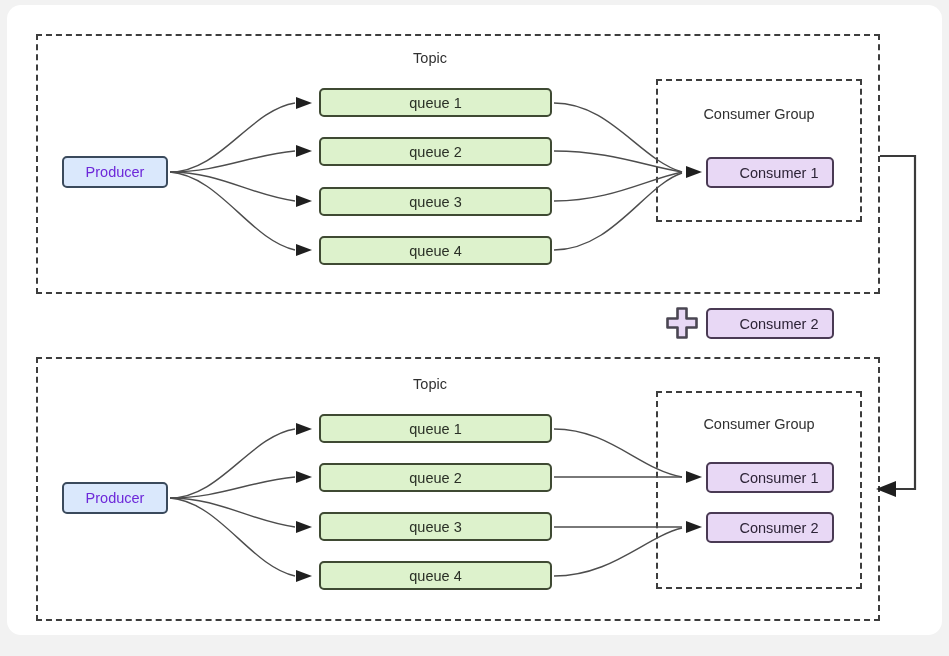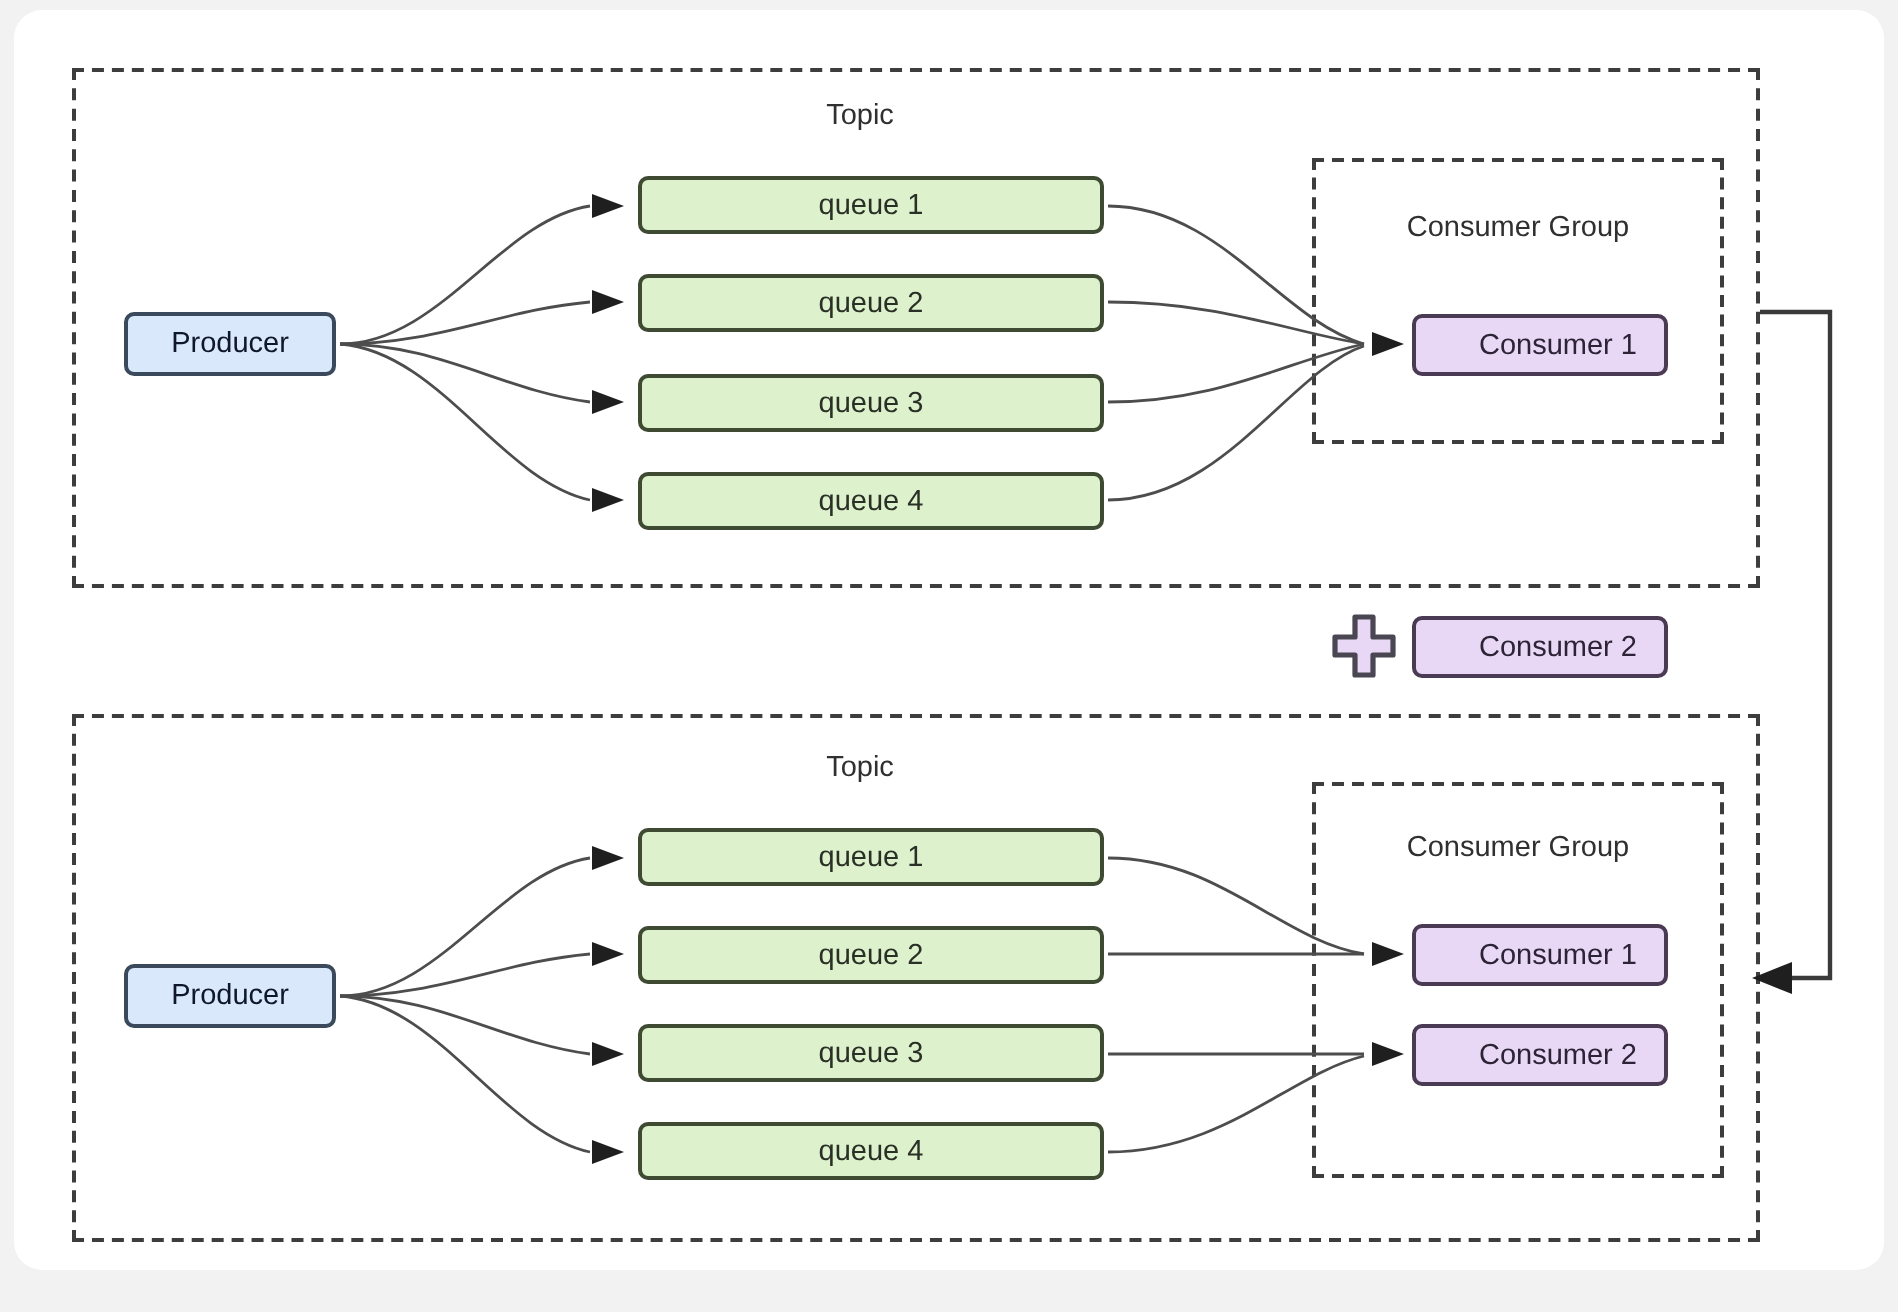--- a/index.html
+++ b/index.html
@@ -54,21 +54,21 @@
     border-radius: 5px;
     display: flex;
     align-items: center;
     justify-content: center;
     font-size: 14.5px;
     white-space: nowrap;
   }
   .node.producer {
     background: #dae8fc;
     border: 2px solid #3a4a5c;
-    color: #0f172a;
+    color: #6d28d9;
   }
   .node.queue {
     background: #ddf2cc;
     border: 2px solid #3f4a33;
     color: #2a3026;
   }
   .node.consumer {
     background: #e8d8f5;
     border: 2px solid #4a3a54;
     color: #2c2336;

